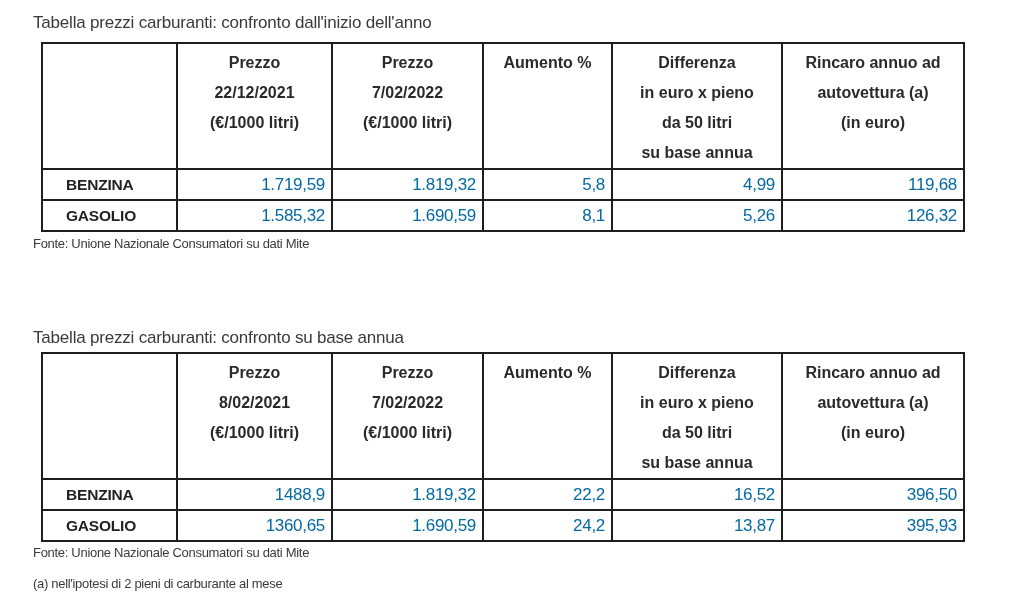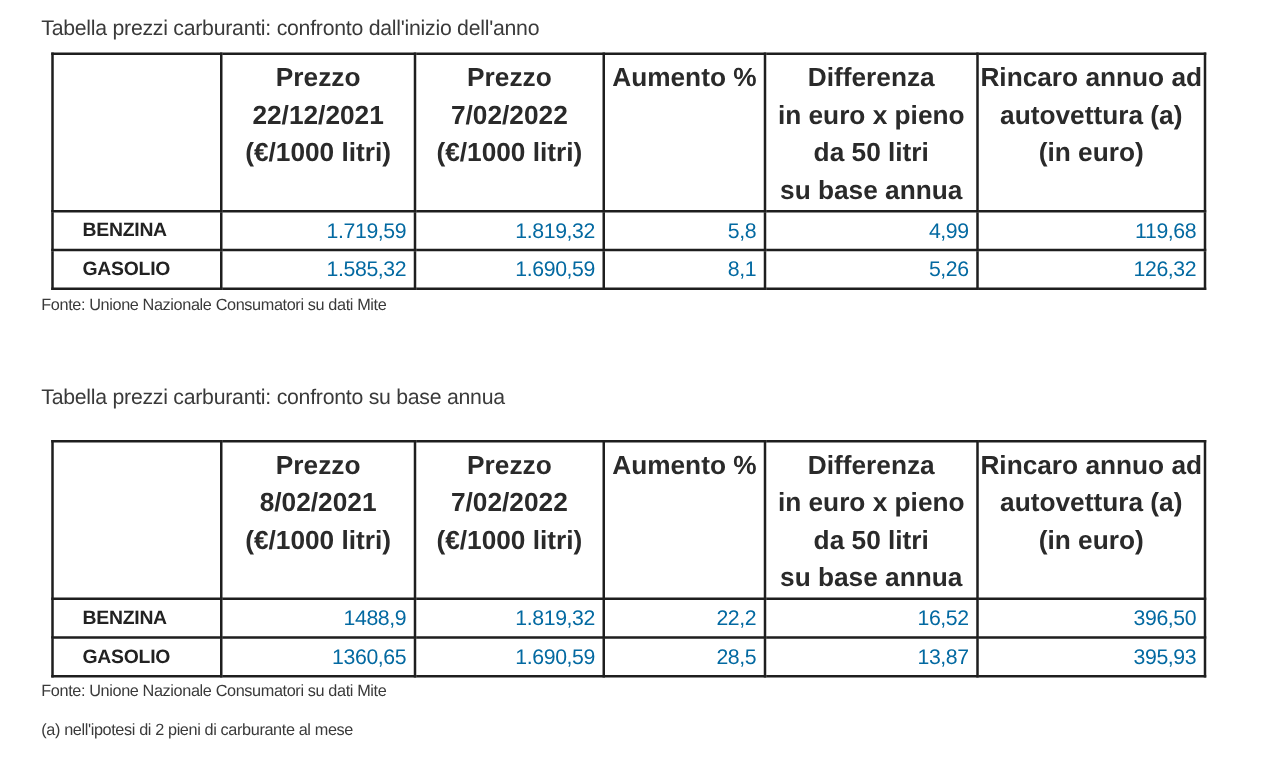--- a/index.html
+++ b/index.html
@@ -3,21 +3,21 @@
 <meta charset="utf-8">
 <style>
   html, body { margin: 0; padding: 0; background: #ffffff; }
   body { width: 1024px; height: 607px; position: relative; overflow: hidden;
          font-family: "Liberation Sans", sans-serif; color: #2b2b2b; }
   .caption { position: absolute; left: 33px; font-size: 17px; color: #3a3a3a;
              letter-spacing: -0.2px; white-space: nowrap; }
   table.fuel { position: absolute; left: 41px; border-collapse: collapse;
                table-layout: fixed; width: 922px; }
   table.fuel td, table.fuel th { border: 2px solid #1e1e1e; padding: 0; }
-  table.fuel th { font-weight: bold; font-size: 21px; color: #2a2a2a;
+  table.fuel th { font-weight: bold; font-size: 16px; color: #2a2a2a;
                   vertical-align: top; text-align: center; line-height: 30px;
                   padding-top: 4px; }
   table.fuel th.aum { text-align: center; }
   table.fuel th .ln { display: block; white-space: nowrap; }
   table.fuel td { height: 29px; font-size: 17px; color: #0369a1; }
   table.fuel td.label { font-weight: bold; font-size: 15.5px; padding-left: 23px;
                         color: #222; letter-spacing: -0.2px; }
   table.fuel td.num { text-align: right; padding-right: 6px; letter-spacing: -0.3px; }
   .note { position: absolute; left: 33px; font-size: 13px; color: #3a3a3a;
           letter-spacing: -0.3px; white-space: nowrap; }
@@ -78,21 +78,21 @@
     <td class="num">1.690,59</td>
     <td class="num">8,1</td>
     <td class="num">5,26</td>
     <td class="num">126,32</td>
   </tr>
 </tbody>
   </table>
 
 <div class="note" style="top:236px;">Fonte: Unione Nazionale Consumatori su dati Mite</div>
 
-<div class="caption" style="top:308px;">Tabella prezzi carburanti: confronto su base annua</div>
+<div class="caption" style="top:328px;">Tabella prezzi carburanti: confronto su base annua</div>
 
 <table class="fuel" style="top:352px;">
   <colgroup>
     <col style="width:135px">
       <col style="width:155px">
       <col style="width:151px">
     <col style="width:129px">
       <col style="width:170px">
       <col style="width:182px">
   </colgroup>
@@ -129,21 +129,21 @@
     <td class="num">1488,9</td>
     <td class="num">1.819,32</td>
     <td class="num">22,2</td>
     <td class="num">16,52</td>
     <td class="num">396,50</td>
   </tr>
   <tr>
     <td class="label">GASOLIO</td>
     <td class="num">1360,65</td>
     <td class="num">1.690,59</td>
-    <td class="num">28,5</td>
+    <td class="num">24,2</td>
     <td class="num">13,87</td>
     <td class="num">395,93</td>
   </tr>
 </tbody>
   </table>
 
 <div class="note" style="top:545px;">Fonte: Unione Nazionale Consumatori su dati Mite</div>
 <div class="note" style="top:576px;">(a) nell'ipotesi di 2 pieni di carburante al mese</div>
 
 </body></html>

